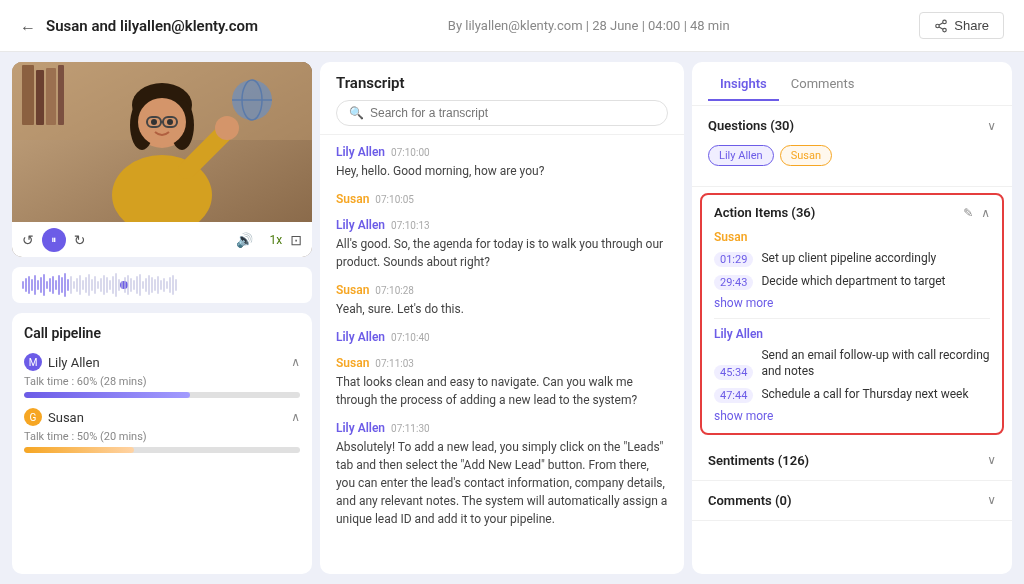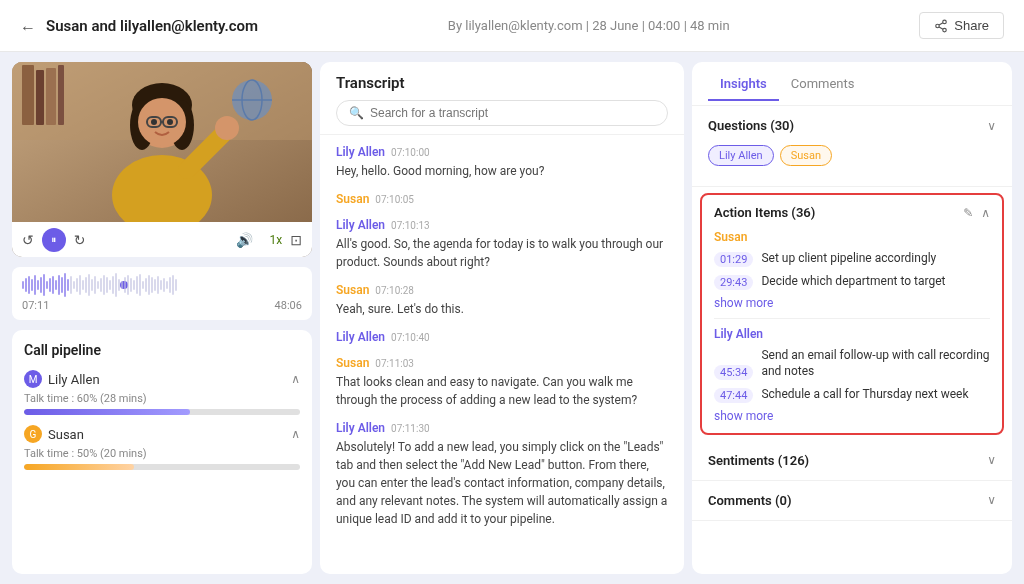--- a/index.html
+++ b/index.html
@@ -565,24 +565,20 @@
           <div class="waveform-bar inactive" style="height:16px"></div>
           <div class="waveform-bar inactive" style="height:12px"></div>
           <div class="waveform-bar inactive" style="height:18px"></div>
           <div class="waveform-bar inactive" style="height:10px"></div>
           <div class="waveform-bar inactive" style="height:14px"></div>
           <div class="waveform-bar inactive" style="height:8px"></div>
           <div class="waveform-bar inactive" style="height:16px"></div>
           <div class="waveform-bar inactive" style="height:20px"></div>
           <div class="waveform-bar inactive" style="height:12px"></div>
         </div>
-        <div class="time-labels">
-          <span>07:11</span>
-          <span>48:06</span>
-        </div>
       </div>
 
       <div class="call-metrics">
         <div class="metrics-title">Call pipeline</div>
 
         <div class="speaker-row">
           <div class="speaker-header">
             <div class="speaker-name">
               <div class="speaker-icon" style="background:#6c5ce7">M</div>
               <span>Lily Allen</span>

